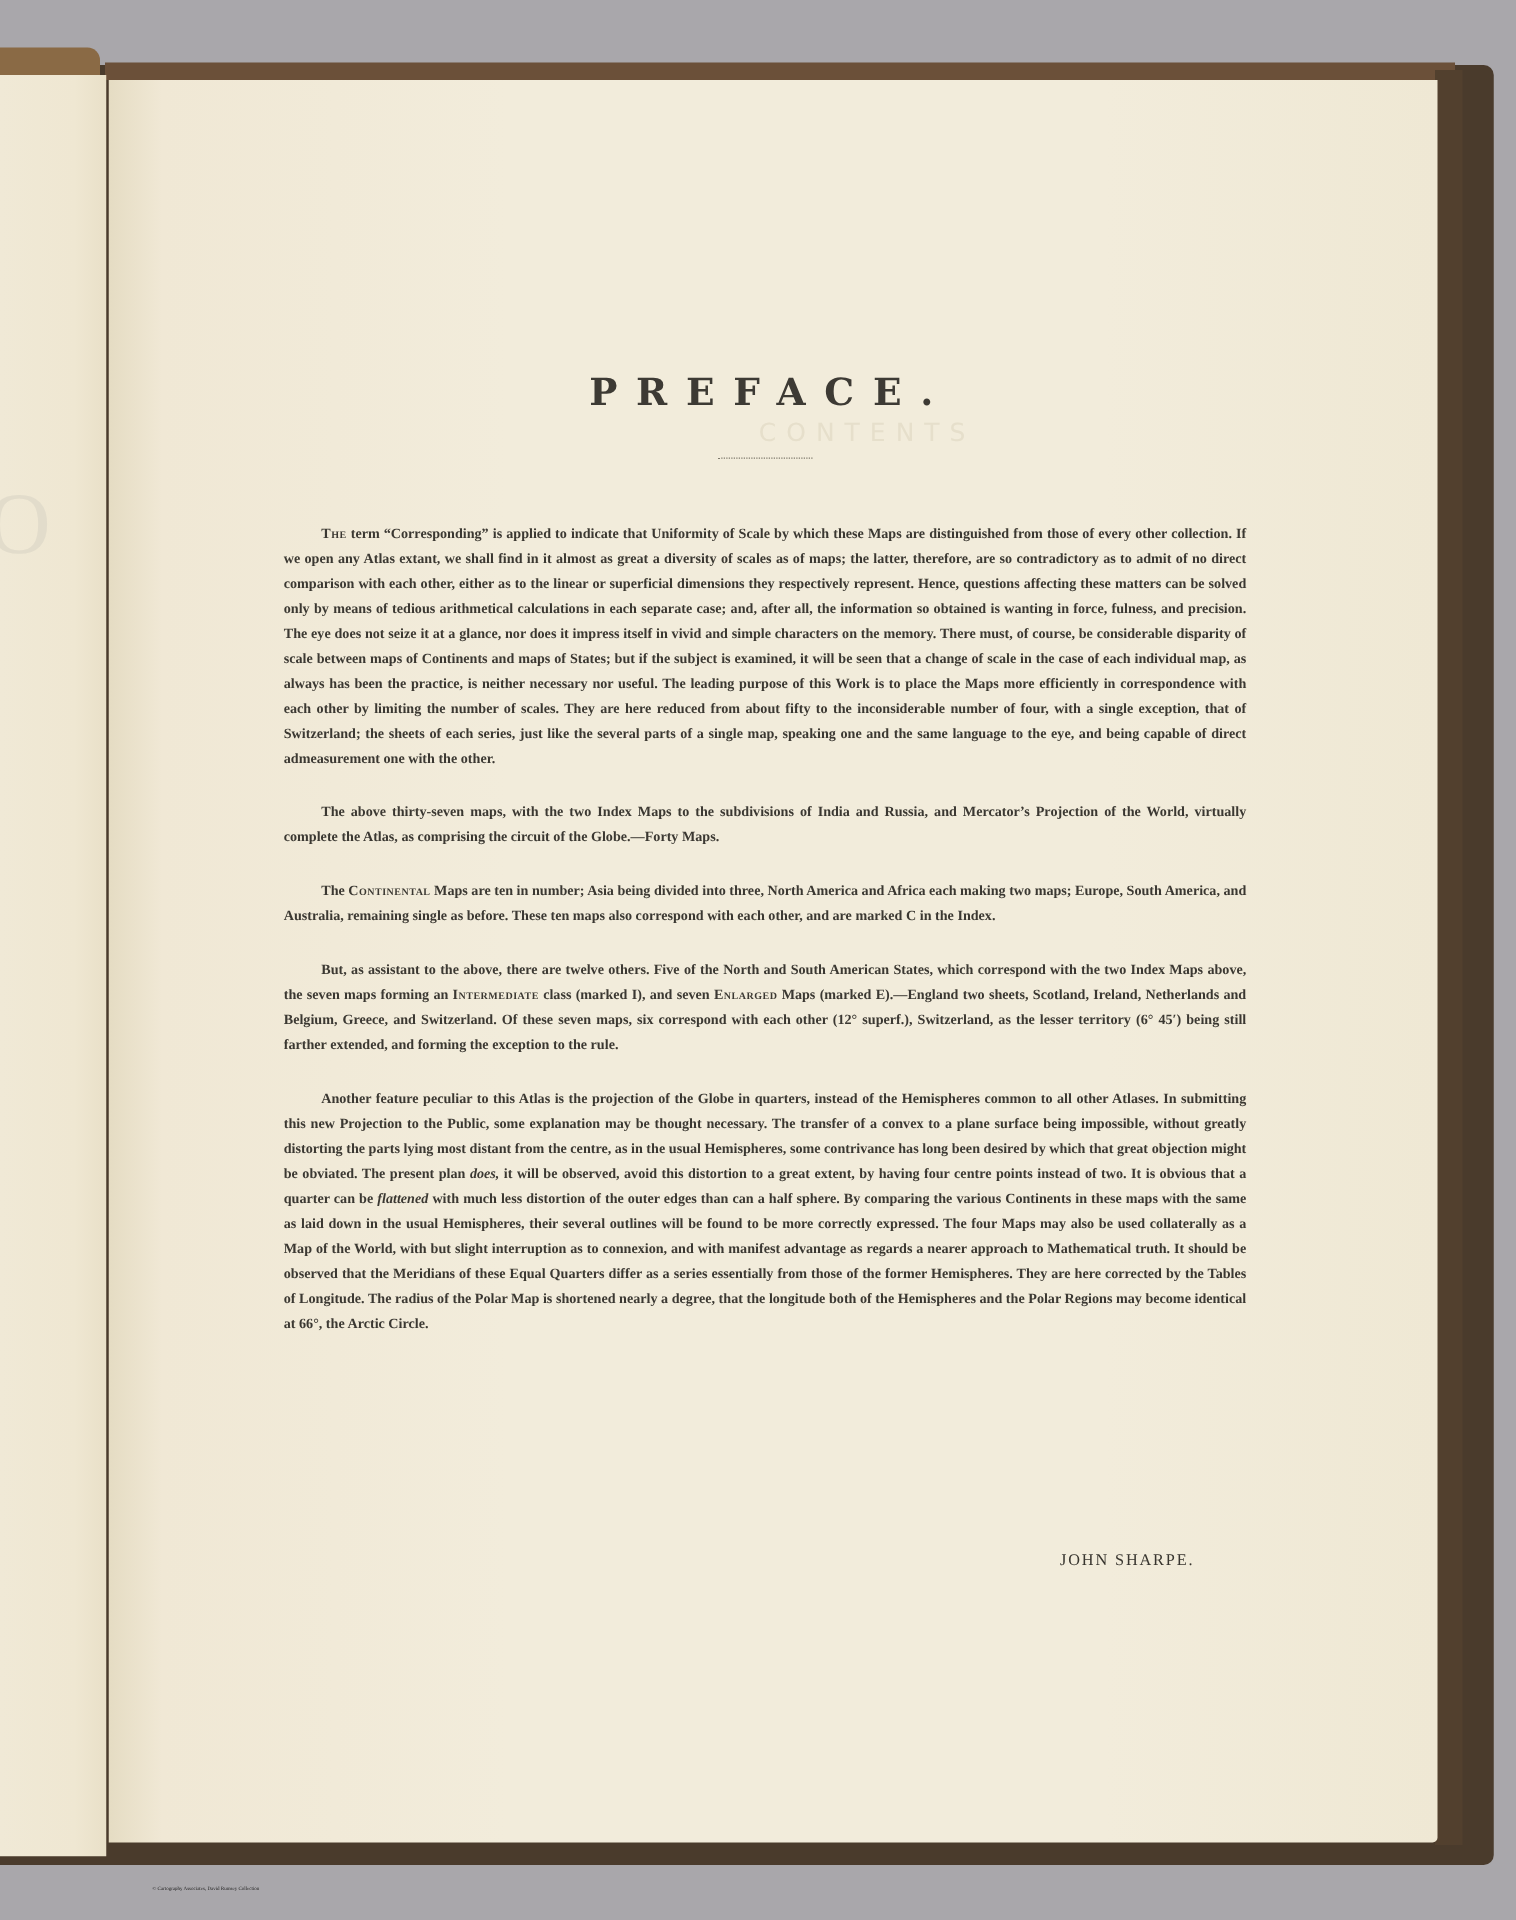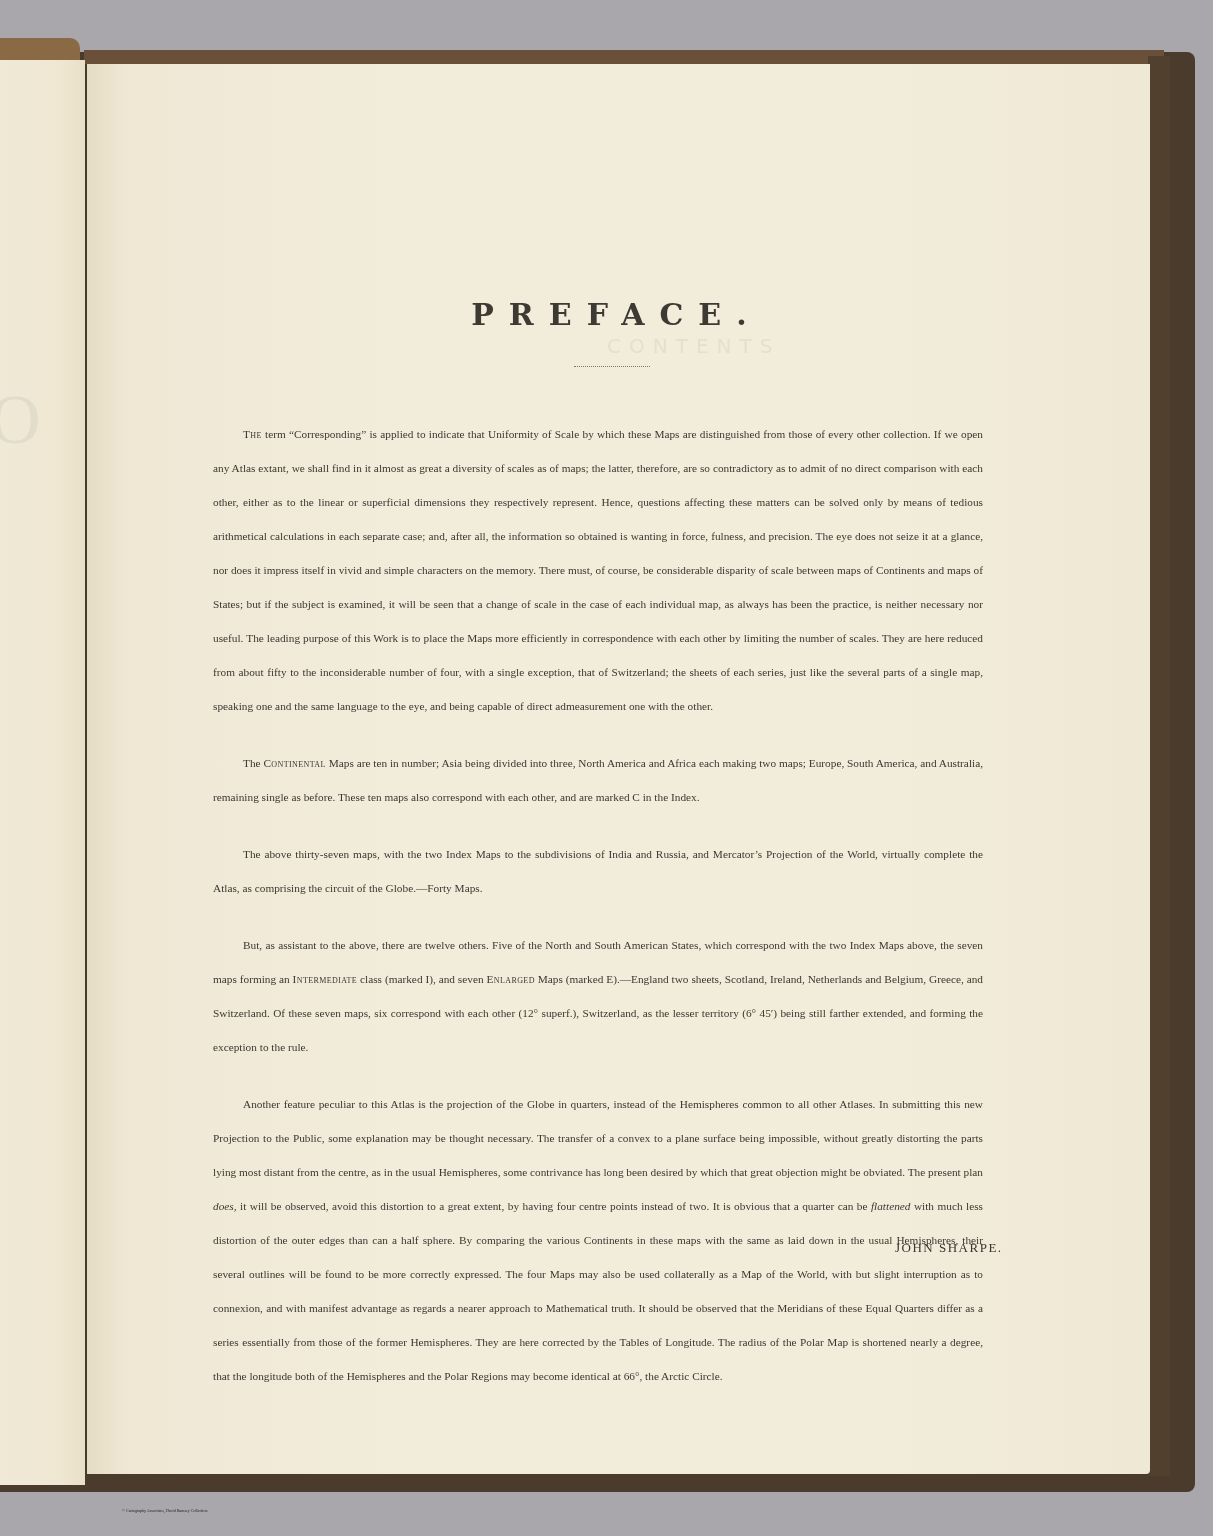--- a/index.html
+++ b/index.html
@@ -87,39 +87,40 @@
     .title-rule {
       position: absolute;
       left: 574px;
       top: 366px;
       width: 76px;
       height: 0;
       border-top: 1px dotted #7e796c;
     }
     .body-text {
       position: absolute;
-      left: 213px;
+      left: 227px;
       top: 417px;
       width: 770px;
       color: #3b3832;
       font-size: 11.3px;
-      line-height: 34px;
+      line-height: 20px;
       text-align: justify;
+      font-weight: bold;
     }
     .para {
       margin: 0 0 23px 0;
       text-indent: 30px;
     }
     .smallcaps {
       font-variant: small-caps;
       letter-spacing: 0.4px;
     }
     .signature {
       position: absolute;
-      left: 895px;
+      left: 848px;
       top: 1240px;
       font-size: 13px;
       letter-spacing: 1.5px;
       color: #38352f;
     }
     .ghost-text {
       position: absolute;
       color: #e6dfcb;
       font-size: 11px;
       font-family: "DejaVu Sans", sans-serif;
@@ -148,23 +149,23 @@
   <div class="ghost-text" style="left:520px;top:270px;font-size:20px;letter-spacing:8px;">CONTENTS</div>
 </div>
 
 <h1 class="page-title">PREFACE.</h1>
 <div class="title-rule"></div>
 
 <div class="body-text">
   <p class="para"><span class="smallcaps">The</span><span> term “Corresponding” is applied to indicate that Uniformity of Scale by which these Maps are distinguished from those of every other collection. If we open any Atlas extant, we shall find in it almost as great a diversity of scales as of maps; the latter, therefore, are so contradictory as to admit of no direct comparison with each other, either as to the linear or superficial dimensions they respectively represent.  Hence, questions affecting these matters can be solved only by means of tedious arithmetical calculations in each separate case; and, after all, the information so obtained is wanting in force, fulness, and precision.  The eye does not seize it at a glance, nor does it impress itself in vivid and simple characters on the memory. There must, of course, be considerable disparity of scale between maps of Continents and maps of States; but if the subject is examined, it will be seen that a change of scale in the case of each individual map, as always has been the practice, is neither necessary nor useful.  The leading purpose of this Work is to place the Maps more efficiently in correspondence with each other by limiting the number of scales.  They are here reduced from about fifty to the inconsiderable number of four, with a single exception, that of Switzerland; the sheets of each series, just like the several parts of a single map, speaking one and the same language to the eye, and being capable of direct admeasurement one with the other.</span></p>
 
 
+  <p class="para"><span>The above thirty-seven maps, with the two Index Maps to the subdivisions of India and Russia, and Mercator’s Projection of the World, virtually complete the Atlas, as comprising the circuit of the Globe.—Forty Maps.</span></p>
+
   <p class="para"><span>The </span><span class="smallcaps">Continental</span><span> Maps are ten in number; Asia being divided into three, North America and Africa each making two maps; Europe, South America, and Australia, remaining single as before.  These ten maps also correspond with each other, and are marked C in the Index.</span></p>
-
-  <p class="para"><span>The above thirty-seven maps, with the two Index Maps to the subdivisions of India and Russia, and Mercator’s Projection of the World, virtually complete the Atlas, as comprising the circuit of the Globe.—Forty Maps.</span></p>
 
   <p class="para"><span>But, as assistant to the above, there are twelve others.  Five of the North and South American States, which correspond with the two Index Maps above, the seven maps forming an </span><span class="smallcaps">Intermediate</span><span> class (marked I), and seven </span><span class="smallcaps">Enlarged</span><span> Maps (marked E).—England two sheets, Scotland, Ireland, Netherlands and Belgium, Greece, and Switzerland.  Of these seven maps, six correspond with each other (12° superf.), Switzerland, as the lesser territory (6° 45′) being still farther extended, and forming the exception to the rule.</span></p>
 
   <p class="para"><span>Another feature peculiar to this Atlas is the projection of the Globe in quarters, instead of the Hemispheres common to all other Atlases.  In submitting this new Projection to the Public, some explanation may be thought necessary.  The transfer of a convex to a plane surface being impossible, without greatly distorting the parts lying most distant from the centre, as in the usual Hemispheres, some contrivance has long been desired by which that great objection might be obviated.  The present plan </span><em>does,</em><span> it will be observed, avoid this distortion to a great extent, by having four centre points instead of two.  It is obvious that a quarter can be </span><em>flattened</em><span> with much less distortion of the outer edges than can a half sphere.  By comparing the various Continents in these maps with the same as laid down in the usual Hemispheres, their several outlines will be found to be more correctly expressed.  The four Maps may also be used collaterally as a Map of the World, with but slight interruption as to connexion, and with manifest advantage as regards a nearer approach to Mathematical truth.  It should be observed that the Meridians of these Equal Quarters differ as a series essentially from those of the former Hemispheres.  They are here corrected by the Tables of Longitude.  The radius of the Polar Map is shortened nearly a degree, that the longitude both of the Hemispheres and the Polar Regions may become identical at 66°, the Arctic Circle.</span></p>
 </div>
 
 <div class="signature">JOHN SHARPE.</div>
 
 <div class="copyright">© Cartography Associates, David Rumsey Collection</div>
 

